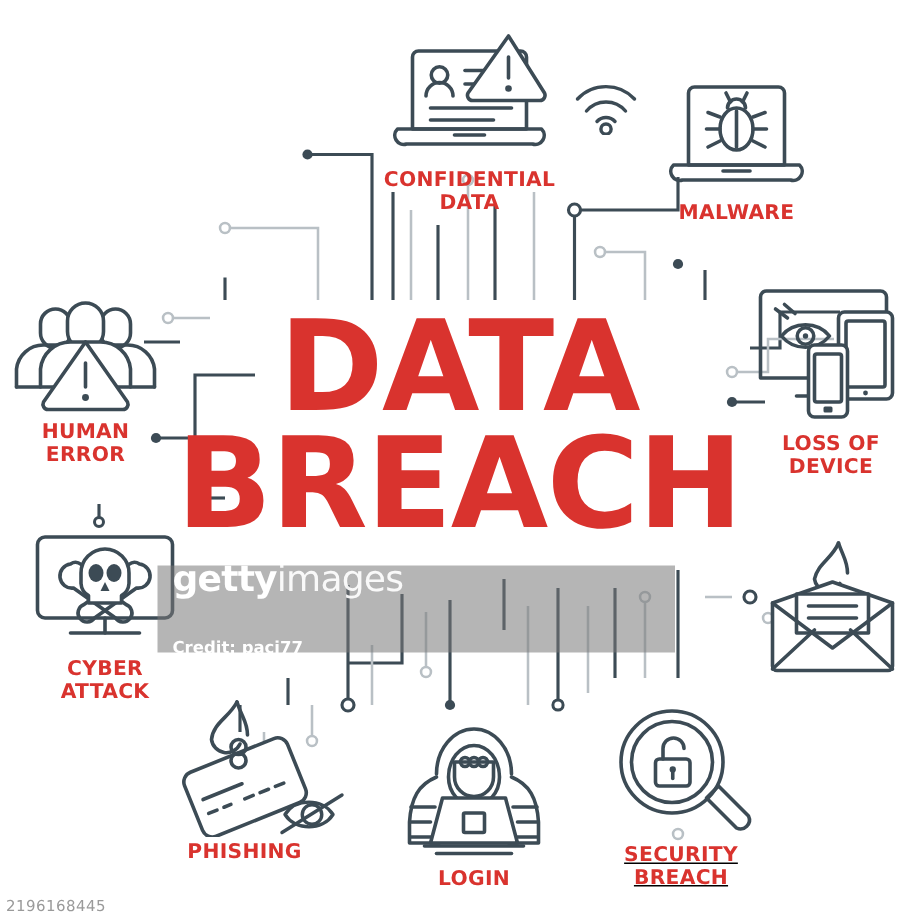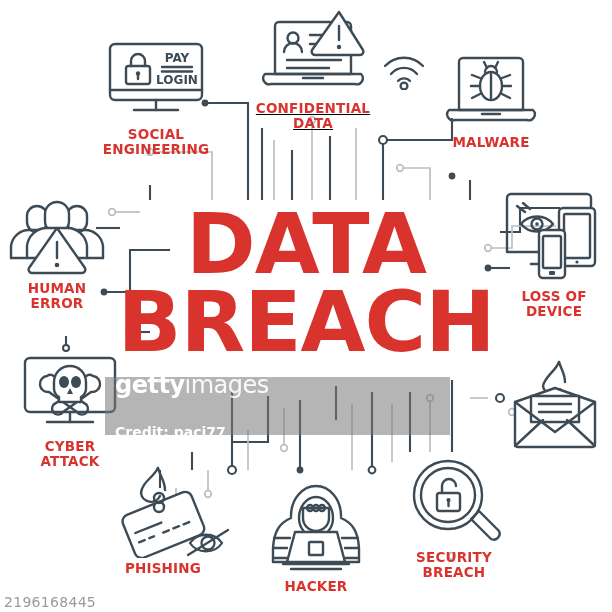--- a/index.html
+++ b/index.html
@@ -42,25 +42,25 @@
     line-height:1.12;
     letter-spacing:0.2px;
     text-align:center;
     font-family:"DejaVu Sans", sans-serif;
     margin-top:3px;
     white-space:pre-line;
   }
 
   
   #n-social{left:92px;top:40px;width:128px;}
-  #n-confidential{left:243px;top:6px;width:140px;text-decoration:underline;}
+  #n-confidential{left:243px;top:18px;width:140px;}
   #n-malware{left:432px;top:52px;width:118px;}
   #n-loss{left:496px;top:186px;width:116px;}
   #n-personal{left:498px;top:358px;width:114px;}
-  #n-security{left:398px;top:455px;width:112px;}
+  #n-security{left:398px;top:468px;width:112px;text-decoration:underline;}
   #n-hacker{left:258px;top:466px;width:116px;}
   #n-phishing{left:104px;top:466px;width:118px;}
   #n-cyber{left:14px;top:352px;width:112px;}
   #n-human{left:1px;top:196px;width:112px;}
 
   
   #i-wifi{position:absolute;left:381px;top:48px;}
   #i-eye-off{position:absolute;left:186px;top:526px;}
 
   
@@ -77,27 +77,27 @@
   }
   .wm-brand{
     font-family:"DejaVu Sans", sans-serif;
     font-size:24px;color:#ffffff;line-height:1;
     letter-spacing:-0.5px;
   }
   .wm-brand b{font-weight:bold;}
   .wm-brand span.light{font-weight:normal;opacity:0.92;}
   .wm-credit{
     font-family:"DejaVu Sans", sans-serif;
-    font-size:14px;color:#ffffff;font-weight:bold;
+    font-size:11px;color:#ffffff;font-weight:bold;
     margin-top:3px;
   }
   .wm-id{
     position:absolute;left:4px;bottom:2px;
     font-family:"DejaVu Sans", sans-serif;
-    font-size:14px;color:#9a9a9a;
+    font-size:10px;color:#9a9a9a;
     background:rgba(255,255,255,0.0);
     letter-spacing:0.3px;
   }
 </style>
 </head>
 <body>
 
 <div id="stage">
 
   <svg class="circuit" viewBox="0 0 612 612" xmlns="http://www.w3.org/2000/svg">
@@ -176,42 +176,20 @@
       <circle cx="512" cy="412" r="3.3"></circle>
       <circle cx="452" cy="556" r="3.3"></circle>
     </g>
   </svg>
 
   <div class="title-block">
     <span class="title-line">DATA</span>
     <span class="title-line">BREACH</span>
   </div>
 
-  <div class="node" id="n-social">
-    <svg class="art" width="104" height="84" viewBox="0 0 104 84">
-      <g fill="none" stroke="#3c4b55" stroke-width="2.4" stroke-linecap="round" stroke-linejoin="round">
-        <rect x="6" y="4" width="92" height="56" rx="5"></rect>
-        <line x1="6" y1="50" x2="98" y2="50"></line>
-        <line x1="52" y1="60" x2="52" y2="70"></line>
-        <line x1="30" y1="70" x2="74" y2="70"></line>
-
-        <rect x="22" y="26" width="24" height="18" rx="2.5"></rect>
-        <path d="M27,26 v-5 a7,7 0 0 1 14,0 v5"></path>
-        <circle cx="34" cy="33.5" r="2.2" fill="#3c4b55" stroke="none"></circle>
-        <line x1="34" y1="34" x2="34" y2="39"></line>
-
-        <line x1="58" y1="27" x2="88" y2="27"></line>
-        <line x1="58" y1="31.5" x2="88" y2="31.5"></line>
-      </g>
-      <text x="73" y="22" font-family="DejaVu Sans, sans-serif" font-size="12" font-weight="bold" fill="#3c4b55" text-anchor="middle">PAY</text>
-      <text x="73" y="44" font-family="DejaVu Sans, sans-serif" font-size="12" font-weight="bold" fill="#3c4b55" text-anchor="middle">LOGIN</text>
-    </svg>
-    <div class="cap">SOCIAL
-ENGINEERING</div>
-  </div>
 
   <div class="node" id="n-confidential">
     <svg class="art" width="120" height="92" viewBox="0 0 120 92">
       <g fill="none" stroke="#3c4b55" stroke-width="2.4" stroke-linecap="round" stroke-linejoin="round">
         <path d="M22,20 a4,4 0 0 1 4,-4 h68 a4,4 0 0 1 4,4 v48 h-76 z"></path>
         <path d="M12,68 h96 a6,6 0 0 1 -6,10 h-84 a6,6 0 0 1 -6,-10 z"></path>
         <line x1="50" y1="72" x2="70" y2="72"></line>
 
         <circle cx="40" cy="32" r="5.5"></circle>
         <path d="M31,46 a9,9 0 0 1 18,0"></path>
@@ -327,21 +305,21 @@
         <line x1="95" y1="72" x2="79" y2="72"></line>
         <line x1="95" y1="82" x2="82" y2="82"></line>
         <line x1="95" y1="92" x2="82" y2="92"></line>
 
         <path d="M24,96 L32,66 h42 l8,30 z" fill="#ffffff"></path>
         <rect x="46" y="76" width="14" height="13" rx="1"></rect>
         <line x1="20" y1="98" x2="86" y2="98"></line>
         <line x1="28" y1="103" x2="78" y2="103"></line>
       </g>
     </svg>
-    <div class="cap">HACKER</div>
+    <div class="cap">LOGIN</div>
   </div>
 
   <div class="node" id="n-cyber">
     <svg class="art" width="102" height="84" viewBox="0 0 102 84">
       <g fill="none" stroke="#3c4b55" stroke-width="2.4" stroke-linecap="round" stroke-linejoin="round">
         <rect x="6" y="6" width="90" height="54" rx="5"></rect>
         <line x1="51" y1="60" x2="51" y2="70"></line>
         <line x1="28" y1="70" x2="74" y2="70"></line>
 
         <path d="M28,24 a6,6 0 0 1 9,7 l28,20 a6,6 0 1 1 -7,9 l-28,-20 a6,6 0 1 1 -2,-16 z"></path>

